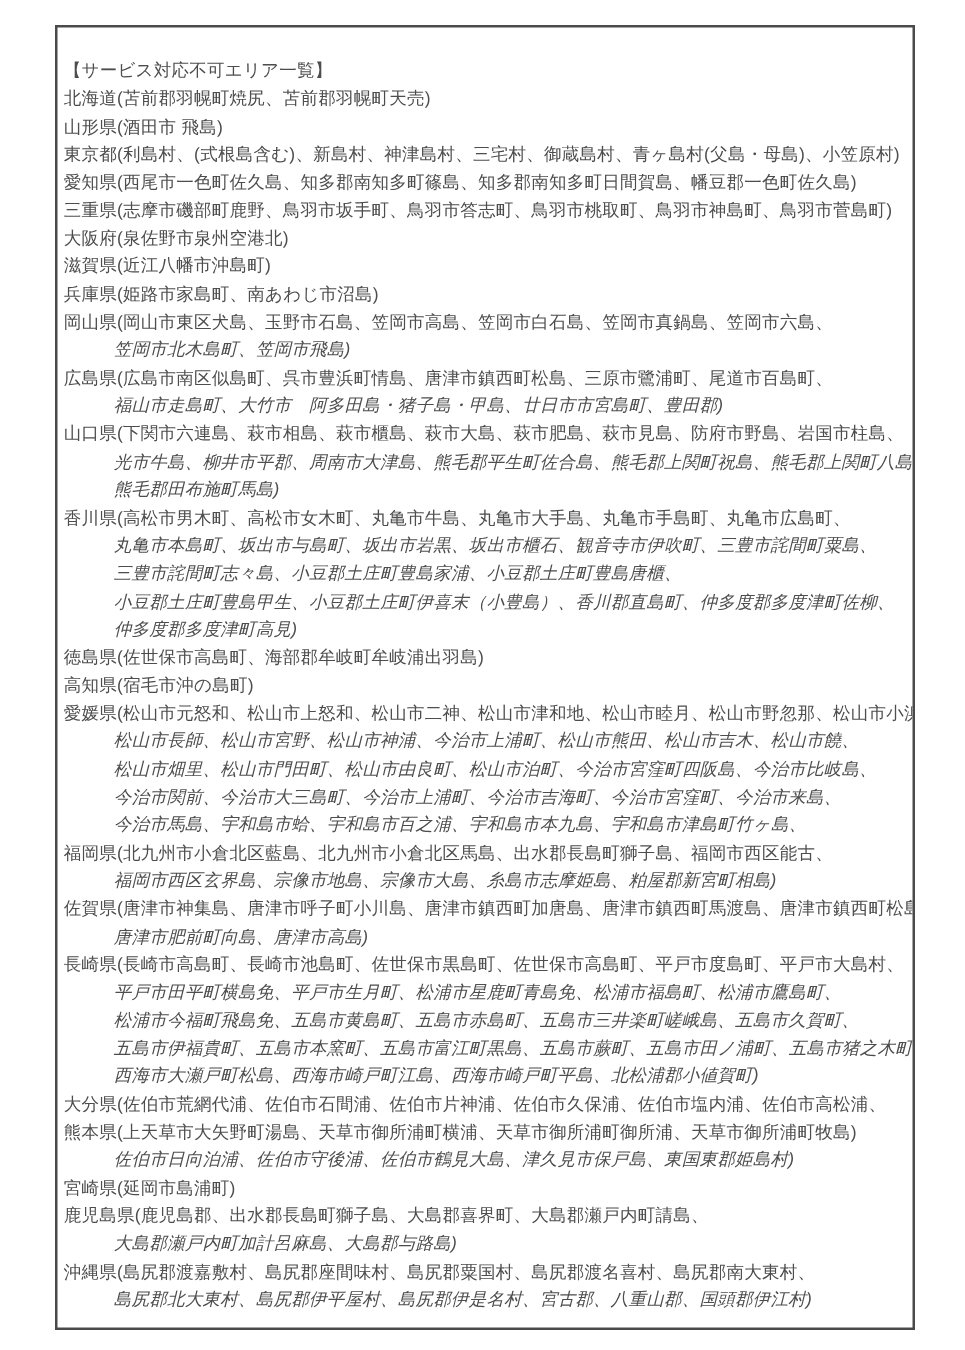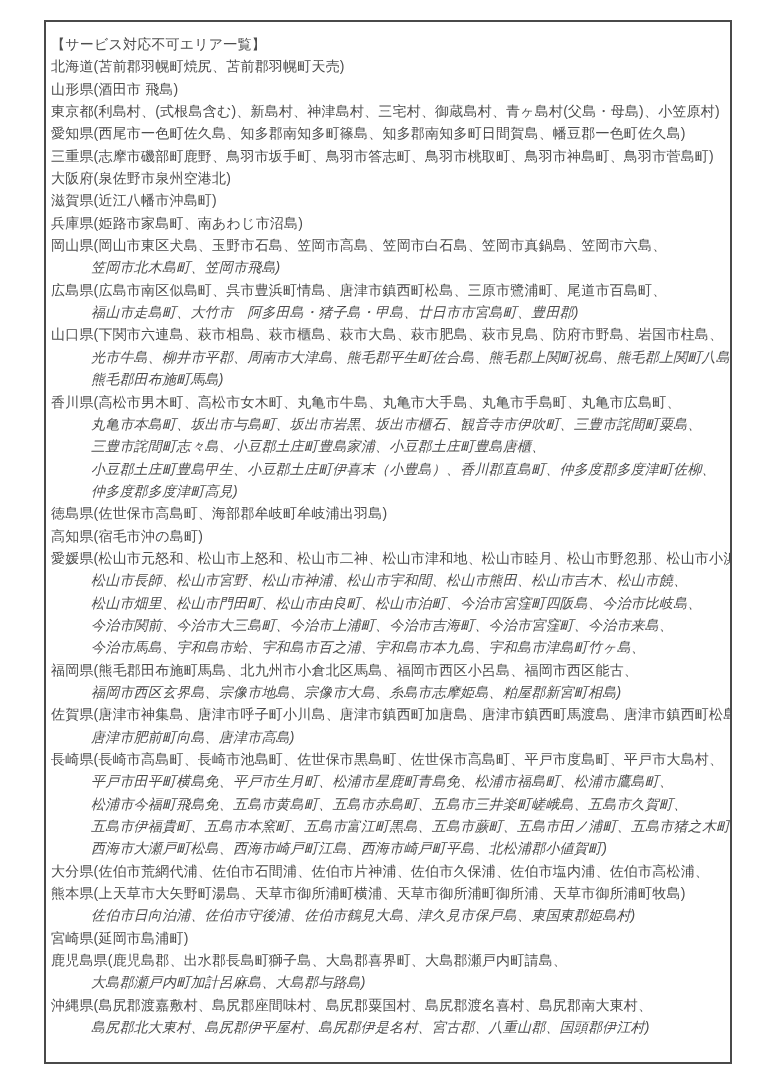--- a/index.html
+++ b/index.html
@@ -18,21 +18,21 @@
   }
   .panel {
     position: absolute;
     left: 44px;
     top: 20px;
     width: 688px;
     height: 1044px;
     box-sizing: border-box;
     border: 2px solid var(--border, #4a4a4a);
     background: var(--bg, #ffffff);
-    padding: 11px 4px 4px 5px;
+    padding: 23px 4px 4px 5px;
     overflow: hidden;
   }
   .line {
     font-size: 14px;
     height: 22.35px;
     line-height: 22.35px;
     color: var(--text, #4d4d4d);
     white-space: nowrap;
     letter-spacing: 0.2px;
   }
@@ -67,25 +67,25 @@
         <div class="line indent">光市牛島、柳井市平郡、周南市大津島、熊毛郡平生町佐合島、熊毛郡上関町祝島、熊毛郡上関町八島</div>
         <div class="line indent">熊毛郡田布施町馬島)</div>
         <div class="line">香川県(高松市男木町、高松市女木町、丸亀市牛島、丸亀市大手島、丸亀市手島町、丸亀市広島町、</div>
         <div class="line indent">丸亀市本島町、坂出市与島町、坂出市岩黒、坂出市櫃石、観音寺市伊吹町、三豊市詫間町粟島、</div>
         <div class="line indent">三豊市詫間町志々島、小豆郡土庄町豊島家浦、小豆郡土庄町豊島唐櫃、</div>
         <div class="line indent">小豆郡土庄町豊島甲生、小豆郡土庄町伊喜末（小豊島）、香川郡直島町、仲多度郡多度津町佐柳、</div>
         <div class="line indent">仲多度郡多度津町高見)</div>
         <div class="line">徳島県(佐世保市高島町、海部郡牟岐町牟岐浦出羽島)</div>
         <div class="line">高知県(宿毛市沖の島町)</div>
         <div class="line">愛媛県(松山市元怒和、松山市上怒和、松山市二神、松山市津和地、松山市睦月、松山市野忽那、松山市小浜</div>
-        <div class="line indent">松山市長師、松山市宮野、松山市神浦、松山市宇和間、松山市熊田、松山市吉木、松山市饒、</div>
+        <div class="line indent">松山市長師、松山市宮野、松山市神浦、今治市上浦町、松山市熊田、松山市吉木、松山市饒、</div>
         <div class="line indent">松山市畑里、松山市門田町、松山市由良町、松山市泊町、今治市宮窪町四阪島、今治市比岐島、</div>
         <div class="line indent">今治市関前、今治市大三島町、今治市上浦町、今治市吉海町、今治市宮窪町、今治市来島、</div>
         <div class="line indent">今治市馬島、宇和島市蛤、宇和島市百之浦、宇和島市本九島、宇和島市津島町竹ヶ島、</div>
-        <div class="line">福岡県(熊毛郡田布施町馬島、北九州市小倉北区馬島、福岡市西区小呂島、福岡市西区能古、</div>
+        <div class="line">福岡県(北九州市小倉北区藍島、北九州市小倉北区馬島、出水郡長島町獅子島、福岡市西区能古、</div>
         <div class="line indent">福岡市西区玄界島、宗像市地島、宗像市大島、糸島市志摩姫島、粕屋郡新宮町相島)</div>
         <div class="line">佐賀県(唐津市神集島、唐津市呼子町小川島、唐津市鎮西町加唐島、唐津市鎮西町馬渡島、唐津市鎮西町松島</div>
         <div class="line indent">唐津市肥前町向島、唐津市高島)</div>
         <div class="line">長崎県(長崎市高島町、長崎市池島町、佐世保市黒島町、佐世保市高島町、平戸市度島町、平戸市大島村、</div>
         <div class="line indent">平戸市田平町横島免、平戸市生月町、松浦市星鹿町青島免、松浦市福島町、松浦市鷹島町、</div>
         <div class="line indent">松浦市今福町飛島免、五島市黄島町、五島市赤島町、五島市三井楽町嵯峨島、五島市久賀町、</div>
         <div class="line indent">五島市伊福貴町、五島市本窯町、五島市富江町黒島、五島市蕨町、五島市田ノ浦町、五島市猪之木町</div>
         <div class="line indent">西海市大瀬戸町松島、西海市崎戸町江島、西海市崎戸町平島、北松浦郡小値賀町)</div>
         <div class="line">大分県(佐伯市荒網代浦、佐伯市石間浦、佐伯市片神浦、佐伯市久保浦、佐伯市塩内浦、佐伯市高松浦、</div>
         <div class="line">熊本県(上天草市大矢野町湯島、天草市御所浦町横浦、天草市御所浦町御所浦、天草市御所浦町牧島)</div>

